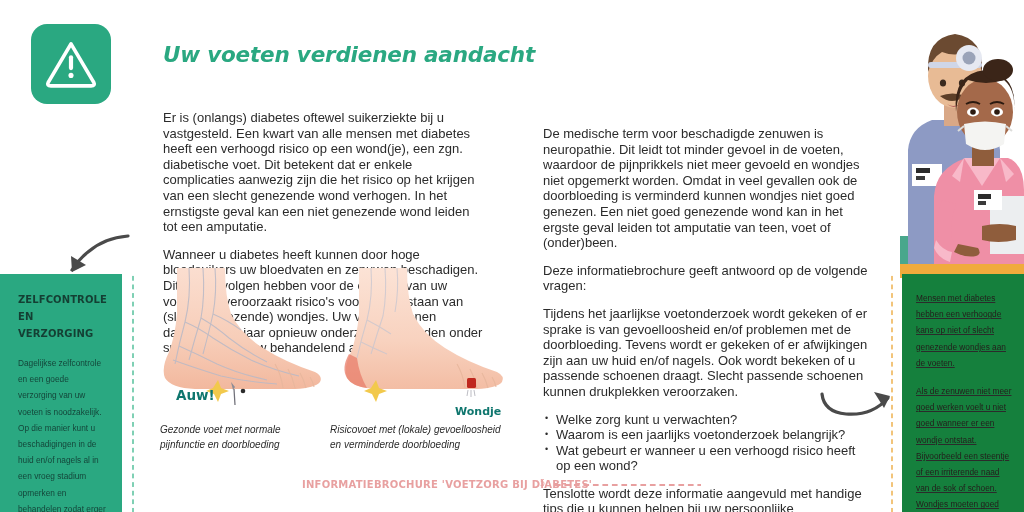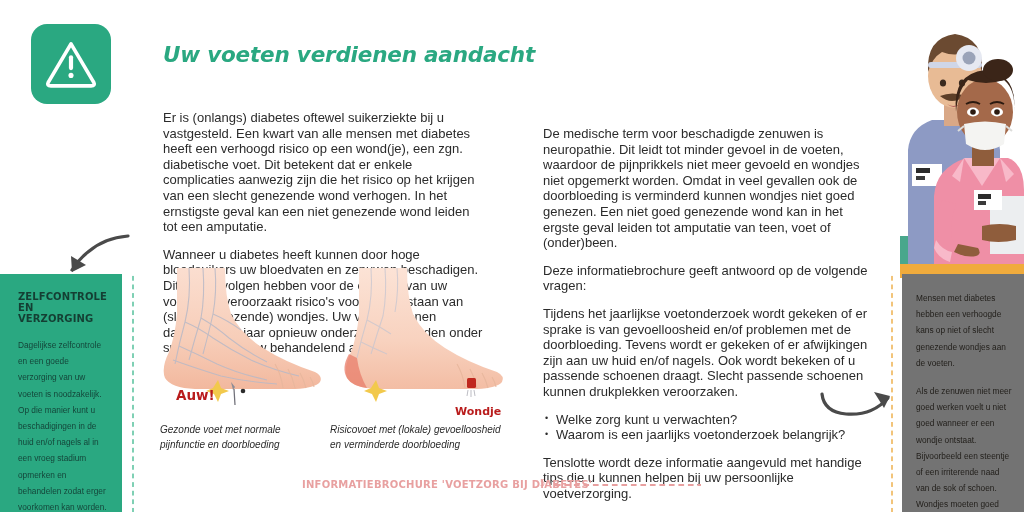--- a/index.html
+++ b/index.html
@@ -71,21 +71,21 @@
     width: 122px; height: 238px;
     background: #2aa881;
     padding: 17px 14px 0 18px;
     color: #103b30;
   }
   #left-panel-title {
     font-family: "DejaVu Sans", sans-serif;
     font-size: 10px;
     font-weight: bold;
     letter-spacing: 0.1px;
-    line-height: 11px;
+    line-height: 17px;
     color: #143f33;
     white-space: pre-line;
     margin-bottom: 13px;
   }
   #left-panel-body {
     font-size: 8.3px;
     line-height: 16.2px;
     color: #14463a;
   }
 
@@ -97,23 +97,24 @@
     background-image: radial-gradient(#7fd0b4 45%, transparent 48%);
     background-size: 4px 8.6px;
     background-repeat: repeat-y;
   }
 
   
   #right-panel {
     position: absolute;
     left: 902px; top: 274px;
     width: 122px; height: 238px;
-    background: #737373;
+    background: #15803d;
     padding: 16px 12px 0 14px;
     color: #2b2b2b;
+    text-decoration: underline;
   }
   #right-panel-body {
     font-size: 8.3px;
     line-height: 16.2px;
     color: #23201c;
   }
   #right-panel-body p { margin-bottom: 12px; }
   #dots-right {
     position: absolute;
     left: 890px; top: 274px;
@@ -142,21 +143,21 @@
     text-align: left;
     white-space: pre-line;
     font-family: "Liberation Sans", sans-serif;
   }
   #caption-healthy { left: 160px; top: 423px; width: 180px; }
   #caption-risk    { left: 330px; top: 423px; width: 212px; }
 
   .fig-label {
     position: absolute;
     font-family: "DejaVu Sans", sans-serif;
-    color: #b91c1c;
+    color: #0f766e;
   }
   #label-auw   { left: 176px; top: 387px; font-size: 13.5px; font-weight: bold; }
   #label-wondje{ left: 455px; top: 405px; font-size: 11px; font-weight: bold; }
 
   
   #footer-text {
     position: absolute;
     left: 302px; top: 479px;
     font-size: 10px;
     font-weight: bold;
@@ -200,20 +201,21 @@
     <p>Wanneer u diabetes heeft kunnen door hoge bloedsuikers uw bloedvaten en zenuwen beschadigen. Dit kan gevolgen hebben voor de conditie van uw voeten en veroorzaakt risico's voor het ontstaan van (slecht genezende) wondjes. Uw voeten dienen daarom ieder jaar opnieuw onderzocht te worden onder supervisie van uw behandelend arts.</p>
   </div>
 
   <div id="col-right" class="body-col">
     <p>De medische term voor beschadigde zenuwen is neuropathie. Dit leidt tot minder gevoel in de voeten, waardoor de pijnprikkels niet meer gevoeld en wondjes niet opgemerkt worden. Omdat in veel gevallen ook de doorbloeding is verminderd kunnen wondjes niet goed genezen. Een niet goed genezende wond kan in het ergste geval leiden tot amputatie van teen, voet of (onder)been.</p>
     <p>Deze informatiebrochure geeft antwoord op de volgende vragen:</p>
     <p>Tijdens het jaarlijkse voetonderzoek wordt gekeken of er sprake is van gevoelloosheid en/of problemen met de doorbloeding. Tevens wordt er gekeken of er afwijkingen zijn aan uw huid en/of nagels. Ook wordt bekeken of u passende schoenen draagt. Slecht passende schoenen kunnen drukplekken veroorzaken.</p>
     <ul>
       <li>Welke zorg kunt u verwachten?</li>
       <li>Waarom is een jaarlijks voetonderzoek belangrijk?</li>
+      <li>Wat gebeurt er wanneer u een verhoogd risico heeft op een wond?</li>
     </ul>
     <p>Tenslotte wordt deze informatie aangevuld met handige tips die u kunnen helpen bij uw persoonlijke voetverzorging.</p>
   </div>
 
   <svg id="feet" viewBox="0 0 370 155">
     <defs>
       <linearGradient id="skinA" x1="0" y1="0" x2="0" y2="1">
         <stop offset="0%" stop-color="#fbded0"></stop>
         <stop offset="60%" stop-color="#f7cdb8"></stop>
         <stop offset="100%" stop-color="#f2b89e"></stop>

